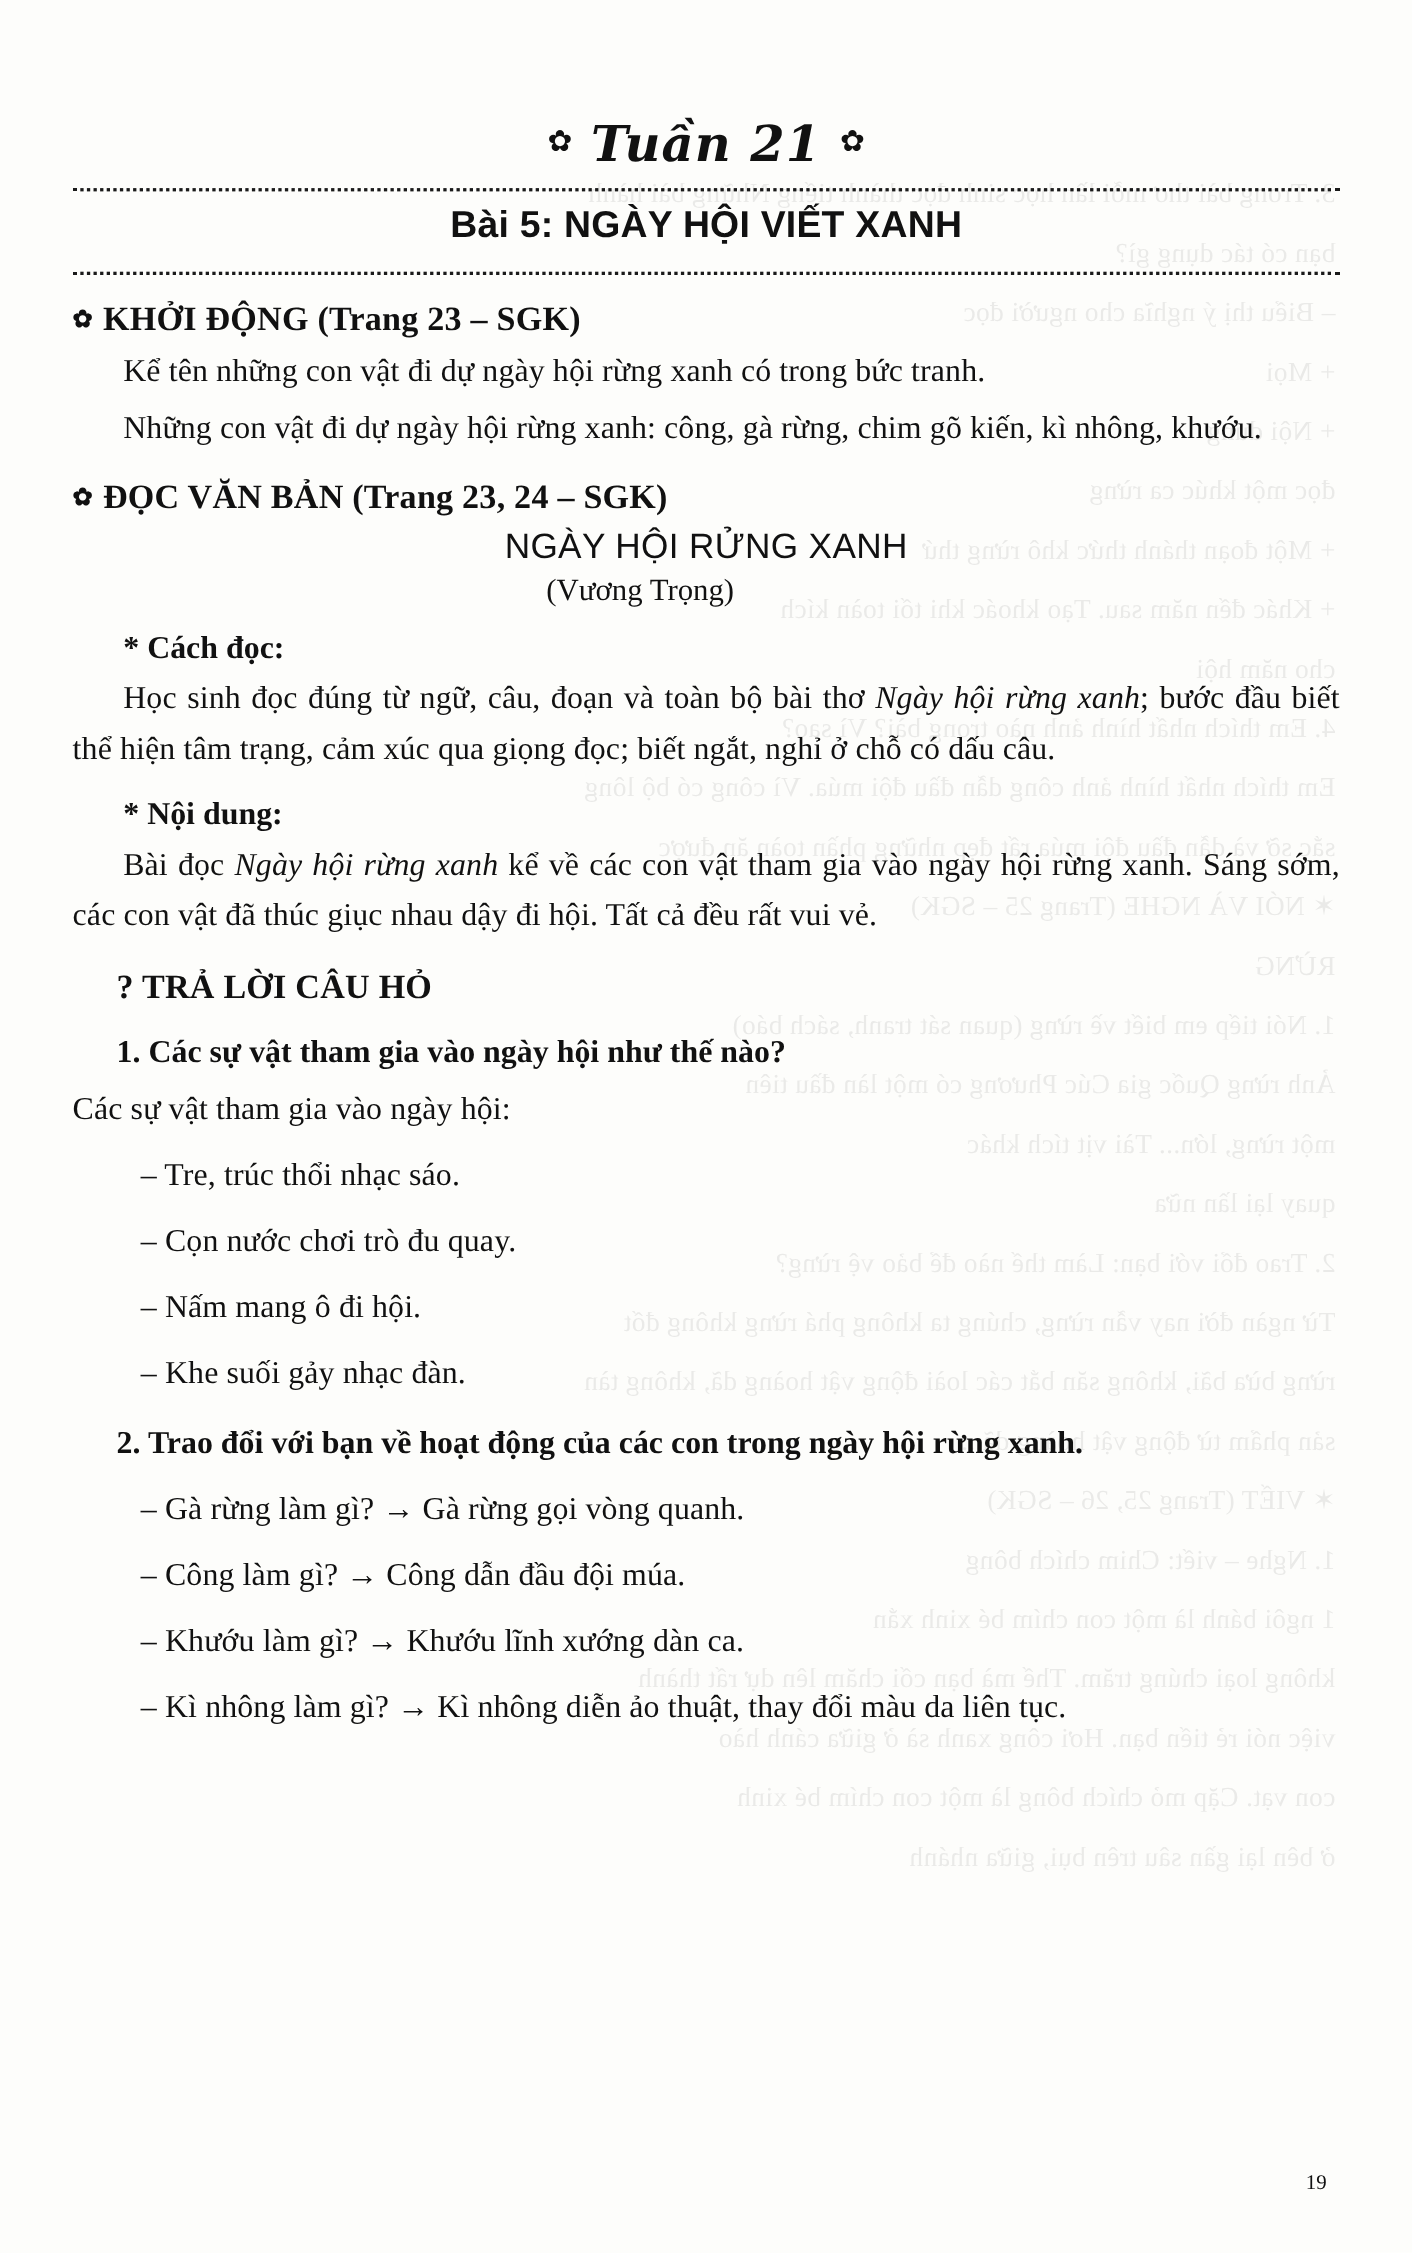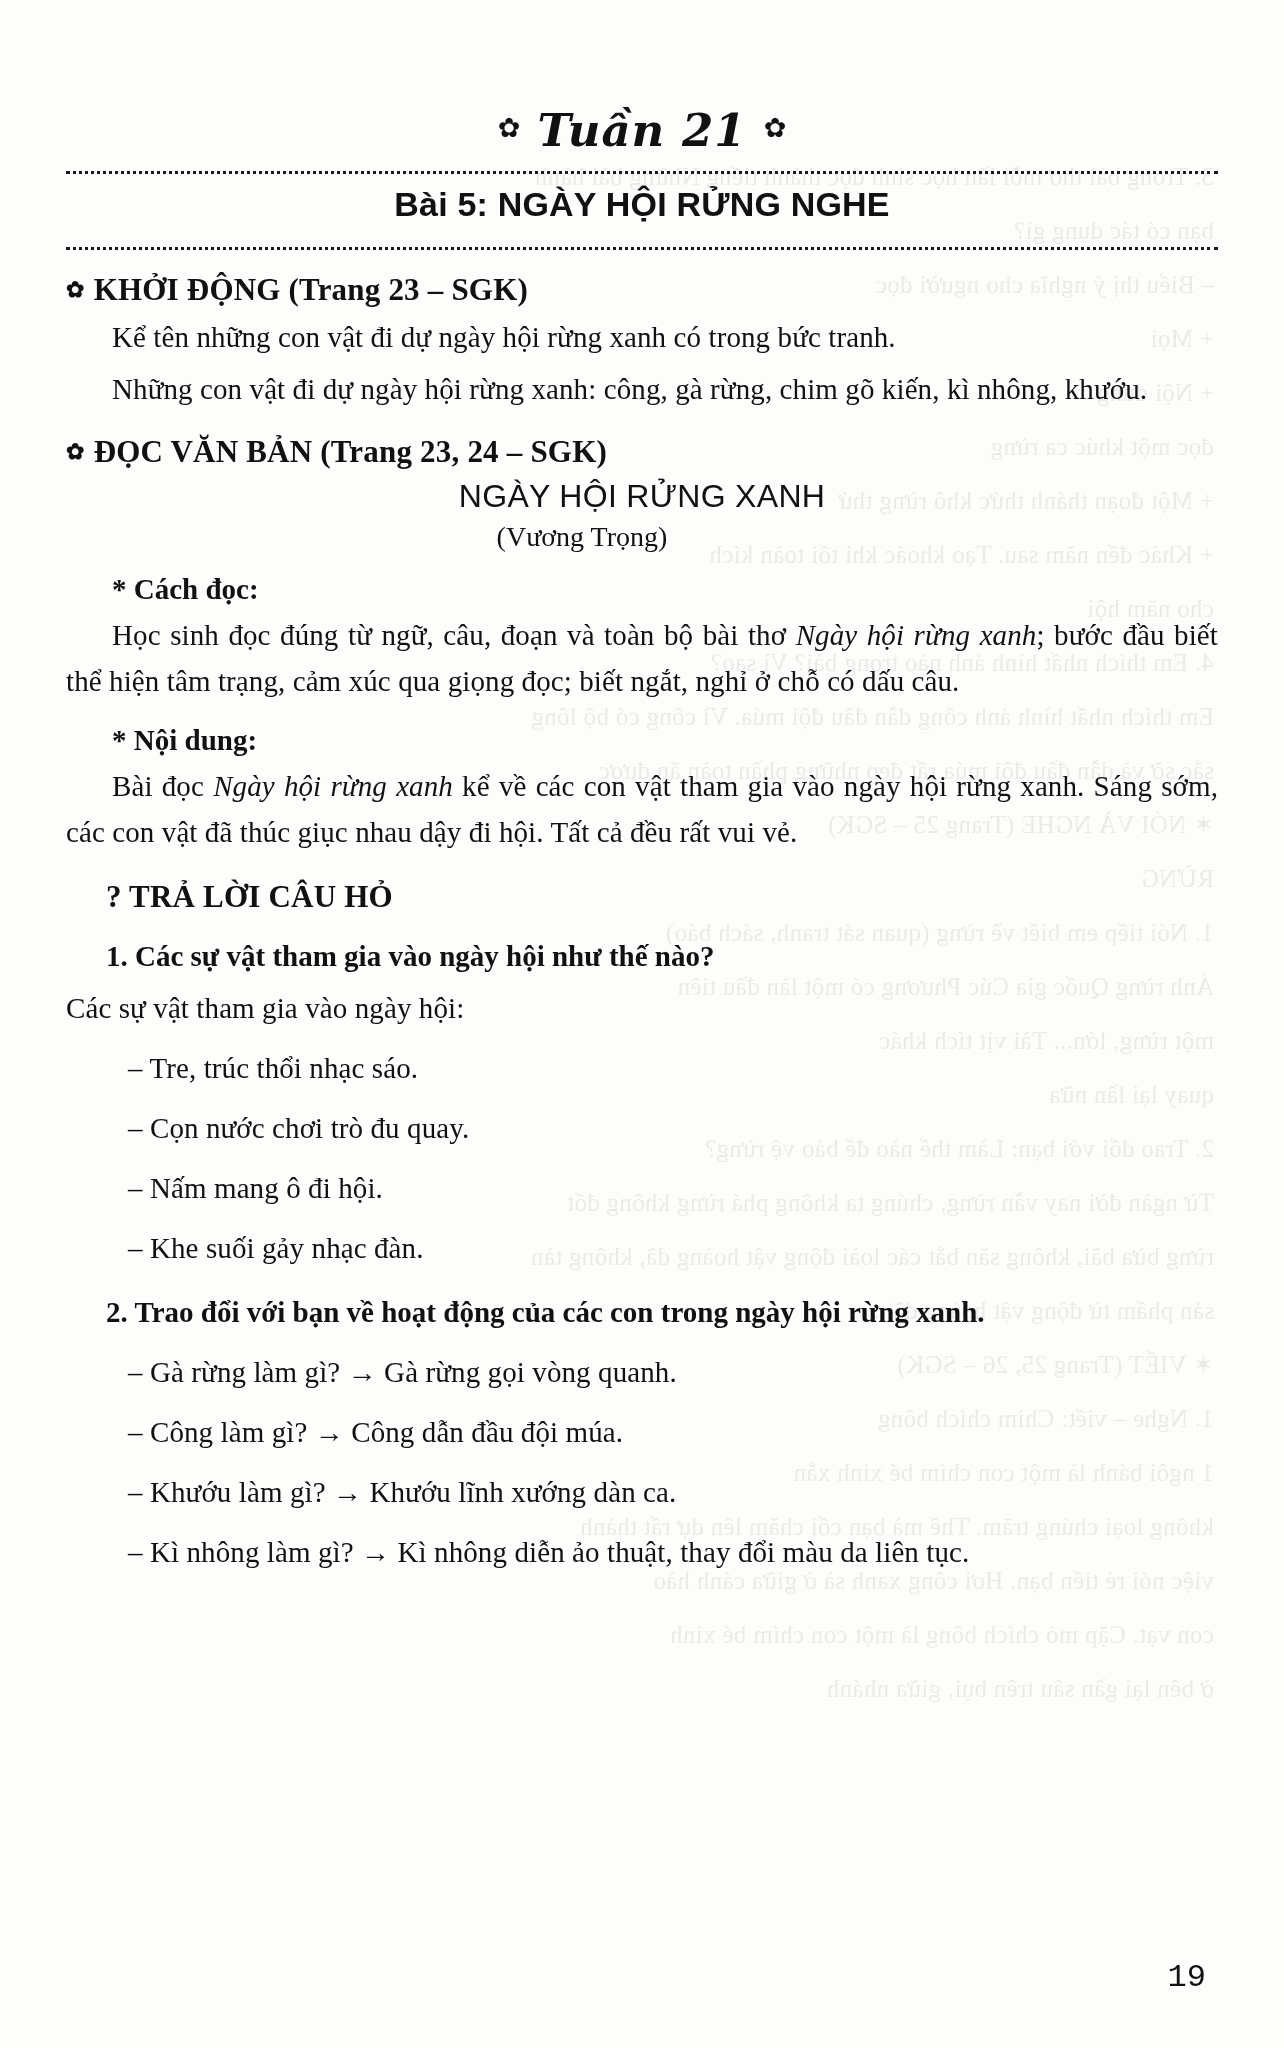--- a/index.html
+++ b/index.html
@@ -157,22 +157,22 @@
     text-indent: 40px;
     text-align: justify;
   }
 
   i { font-style: italic; }
 
   .page-number {
     position: absolute;
     right: 78px;
     bottom: 52px;
-    font-size: 32px;
-    font-family: Liberation Mono, monospace;
+    font-size: 19px;
+    font-family: Liberation Serif, serif;
     text-align: right;
   }
 </style>
 </head>
 <body>
 
 <div class="page">
 
   <div class="ghost-layer" id="ghost">
       <div>3. Trong bài thơ mỗi lần học sinh đọc thành tiếng Những bài hành</div>
@@ -207,21 +207,21 @@
     </div>
 
   <div class="content">
 
     <div class="week-banner">
       <span class="flower">✿</span><span class="week-title">Tuần 21</span><span class="flower">✿</span>
     </div>
 
     <div class="rule"></div>
 
-    <div class="lesson-title">Bài 5: NGÀY HỘI RỬNG NGHE</div>
+    <div class="lesson-title">Bài 5: NGÀY HỘI VIẾT XANH</div>
 
     <div class="rule"></div>
 
     <div class="section-head">
       <span class="flower-bullet">✿</span><span>KHỞI ĐỘNG (Trang 23 – SGK)</span>
     </div>
 
     <p class="body q-bold">Kể tên những con vật đi dự ngày hội rừng xanh có trong bức tranh.</p>
     <p class="body">Những con vật đi dự ngày hội rừng xanh: công, gà rừng, chim gõ kiến, kì nhông, khướu.</p>
 

